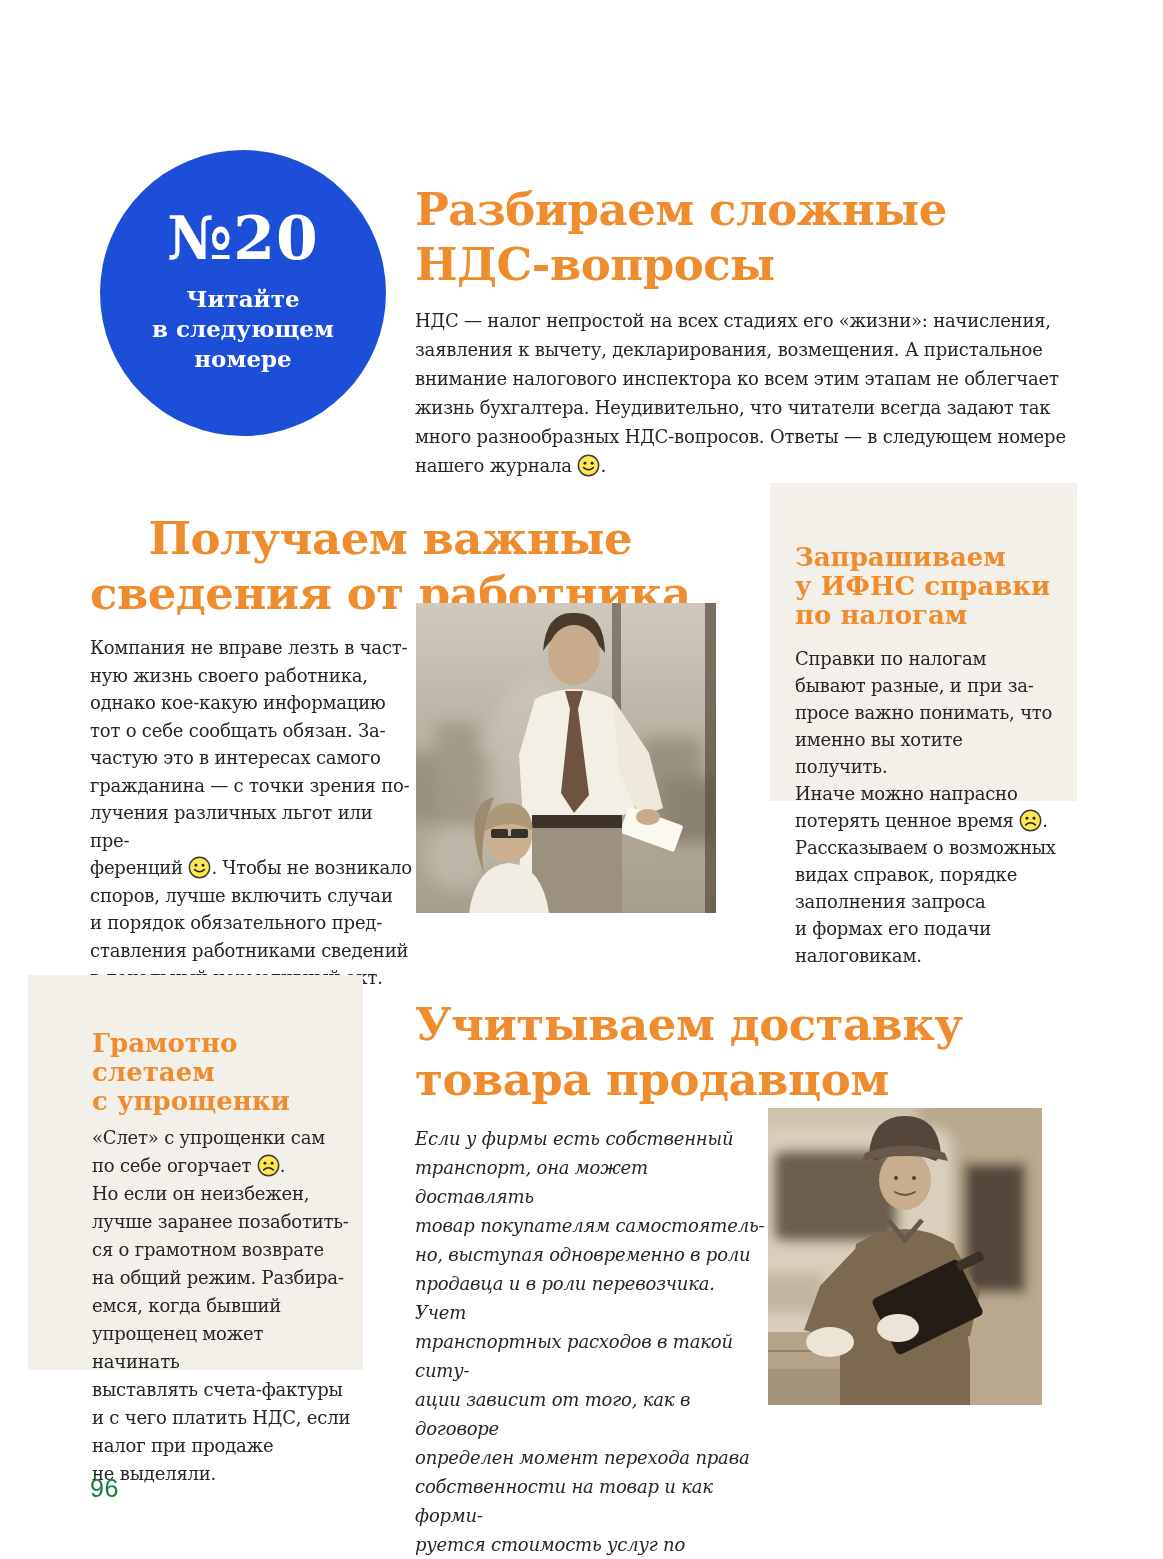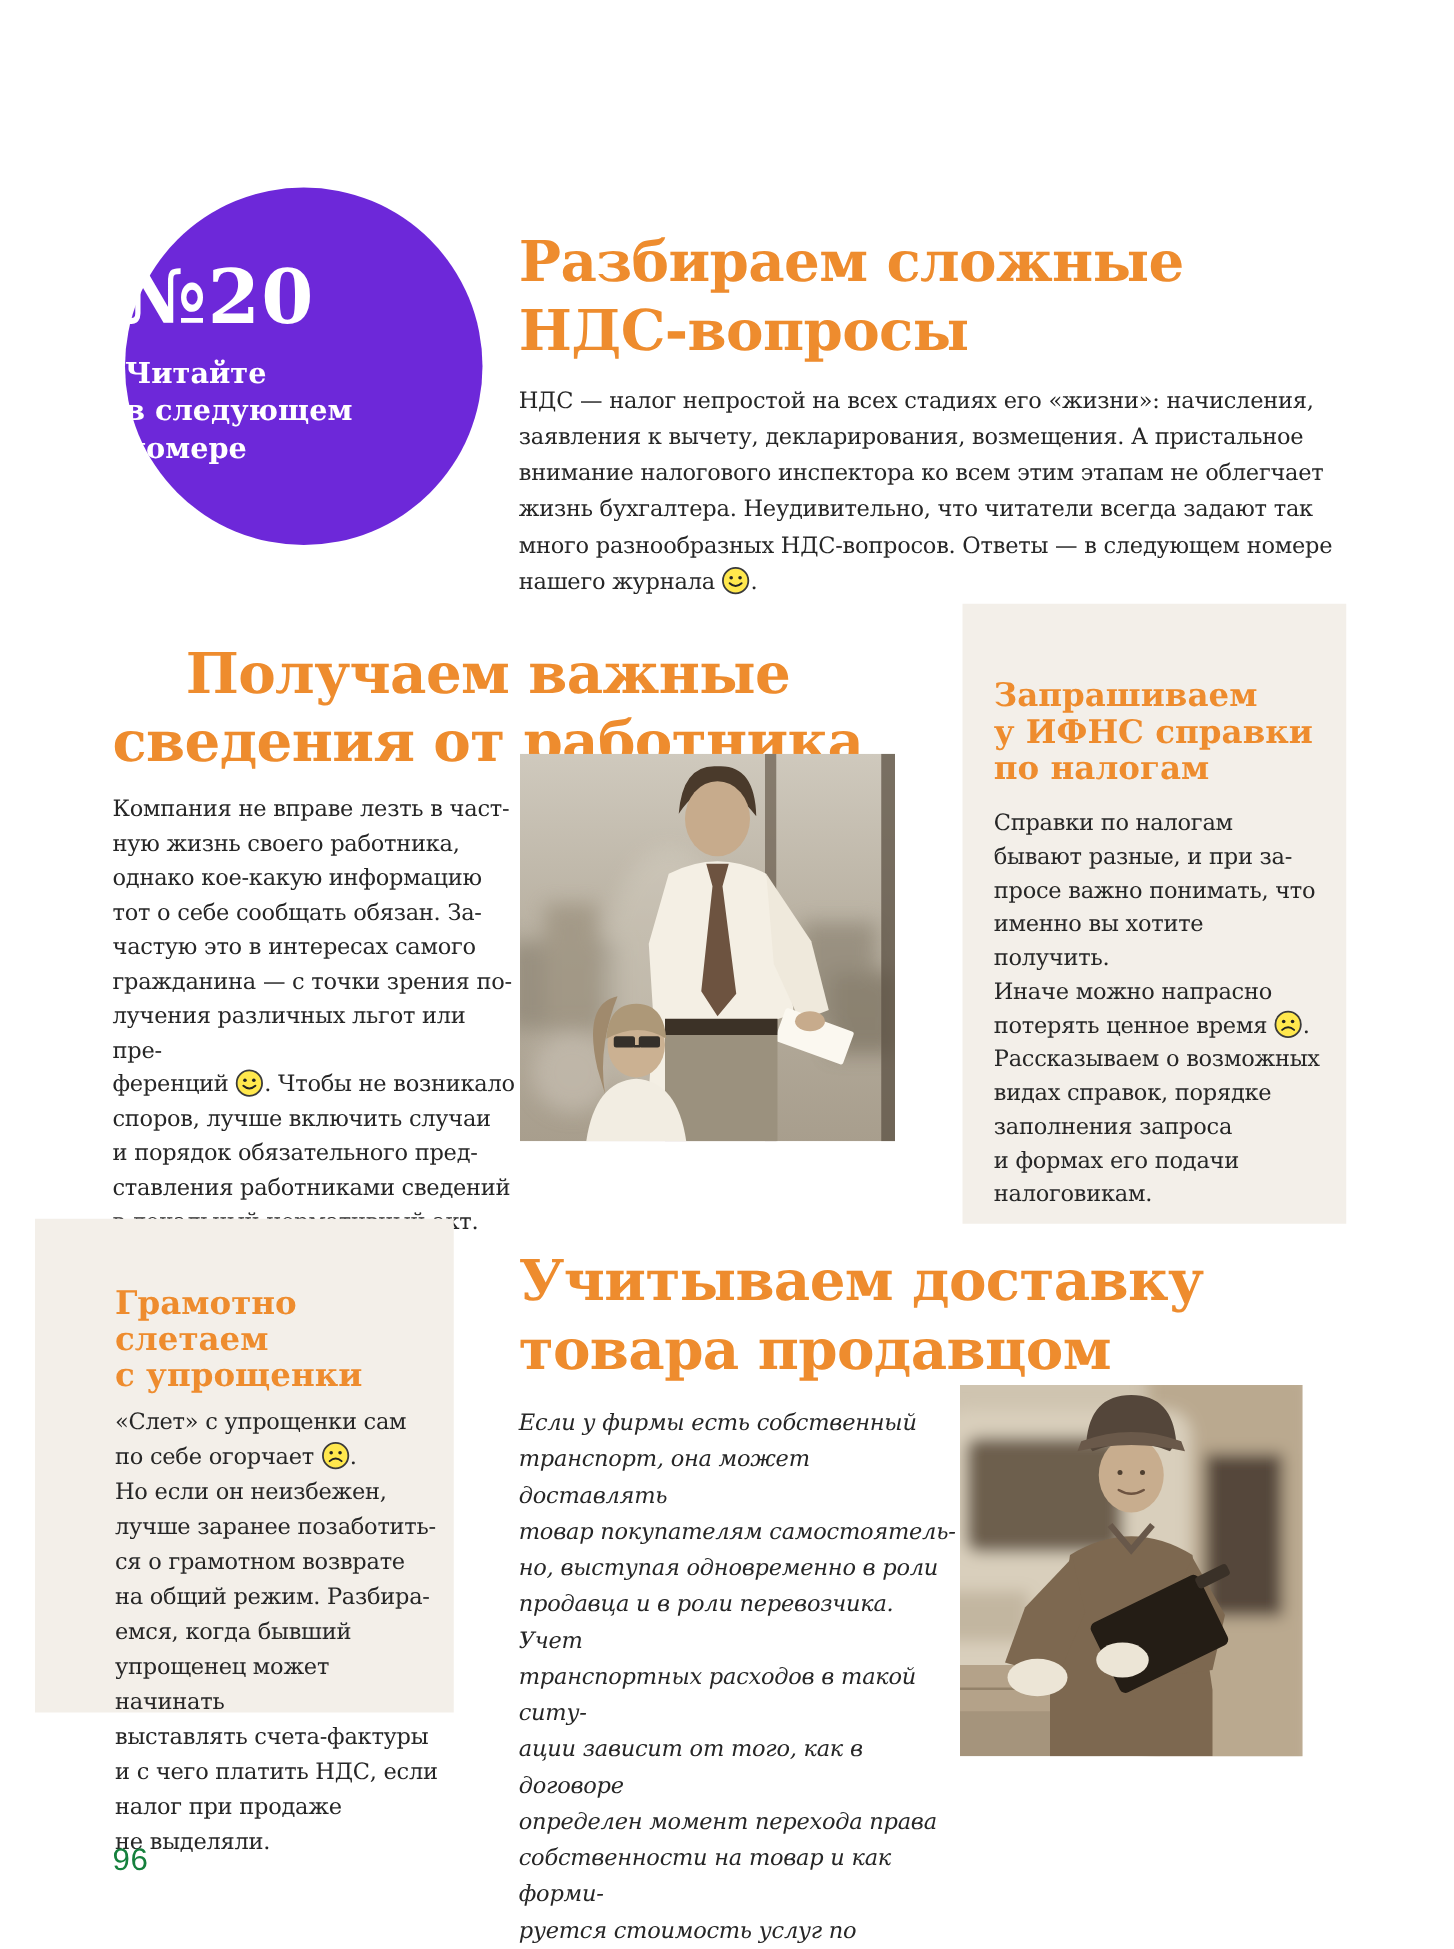--- a/index.html
+++ b/index.html
@@ -9,22 +9,22 @@
     background:#ffffff;
     font-family:"DejaVu Serif","Liberation Serif",serif;
     color:#262626;
     overflow:hidden;
   }
   .abs{position:absolute;}
   .pre{white-space:pre-line;margin-top:34px;}
   
   .badge{
     left:100px;top:150px;width:286px;height:286px;
-    background:#6d28d9;border-radius:50%;
-    color:#ffffff;
+    background:#1d4ed8;border-radius:50%;
+    color:#ffffff;text-align:center;
   }
   .badge-num{
     margin-top:52px;
     font-size:60px;font-weight:bold;line-height:72px;letter-spacing:1px;
   }
   .badge-caption{
     margin-top:10px;
     font-size:23px;font-weight:bold;line-height:30px;
   }
   
@@ -42,21 +42,21 @@
     font-size:18px;line-height:29px;letter-spacing:-0.2px;
   }
   .vat-body{left:415px;top:272px;width:663px;}
   .vat-title{left:415px;top:148px;}
   .employee-title{left:90px;top:477px;text-align:center;}
   .employee-body{left:90px;top:600px;width:326px;line-height:27.5px;}
   .delivery-title{left:415px;top:963px;}
   .delivery-body{left:415px;top:1090px;width:353px;font-style:italic;}
   
   .infobox{background:#f3efe9;box-sizing:border-box;}
-  .ifns-box{left:770px;top:483px;width:307px;height:496px;padding:26px 18px 0 25px;}
+  .ifns-box{left:770px;top:483px;width:307px;height:318px;padding:26px 18px 0 25px;}
   .ifns-box .body{line-height:27px;font-size:18px;margin-top:15px;}
   .usn-box{left:28px;top:975px;width:335px;height:395px;padding:20px 10px 0 64px;}
   .usn-box .body{line-height:28px;margin-top:8px;}
   .photo{display:block;}
   .office-photo{left:416px;top:603px;width:300px;height:310px;}
   .courier-photo{left:768px;top:1108px;width:274px;height:297px;}
   .page-number{
     left:90px;top:1474px;
     font-family:"Liberation Sans","DejaVu Sans",sans-serif;
     font-size:25px;color:#15803d;letter-spacing:0.5px;

